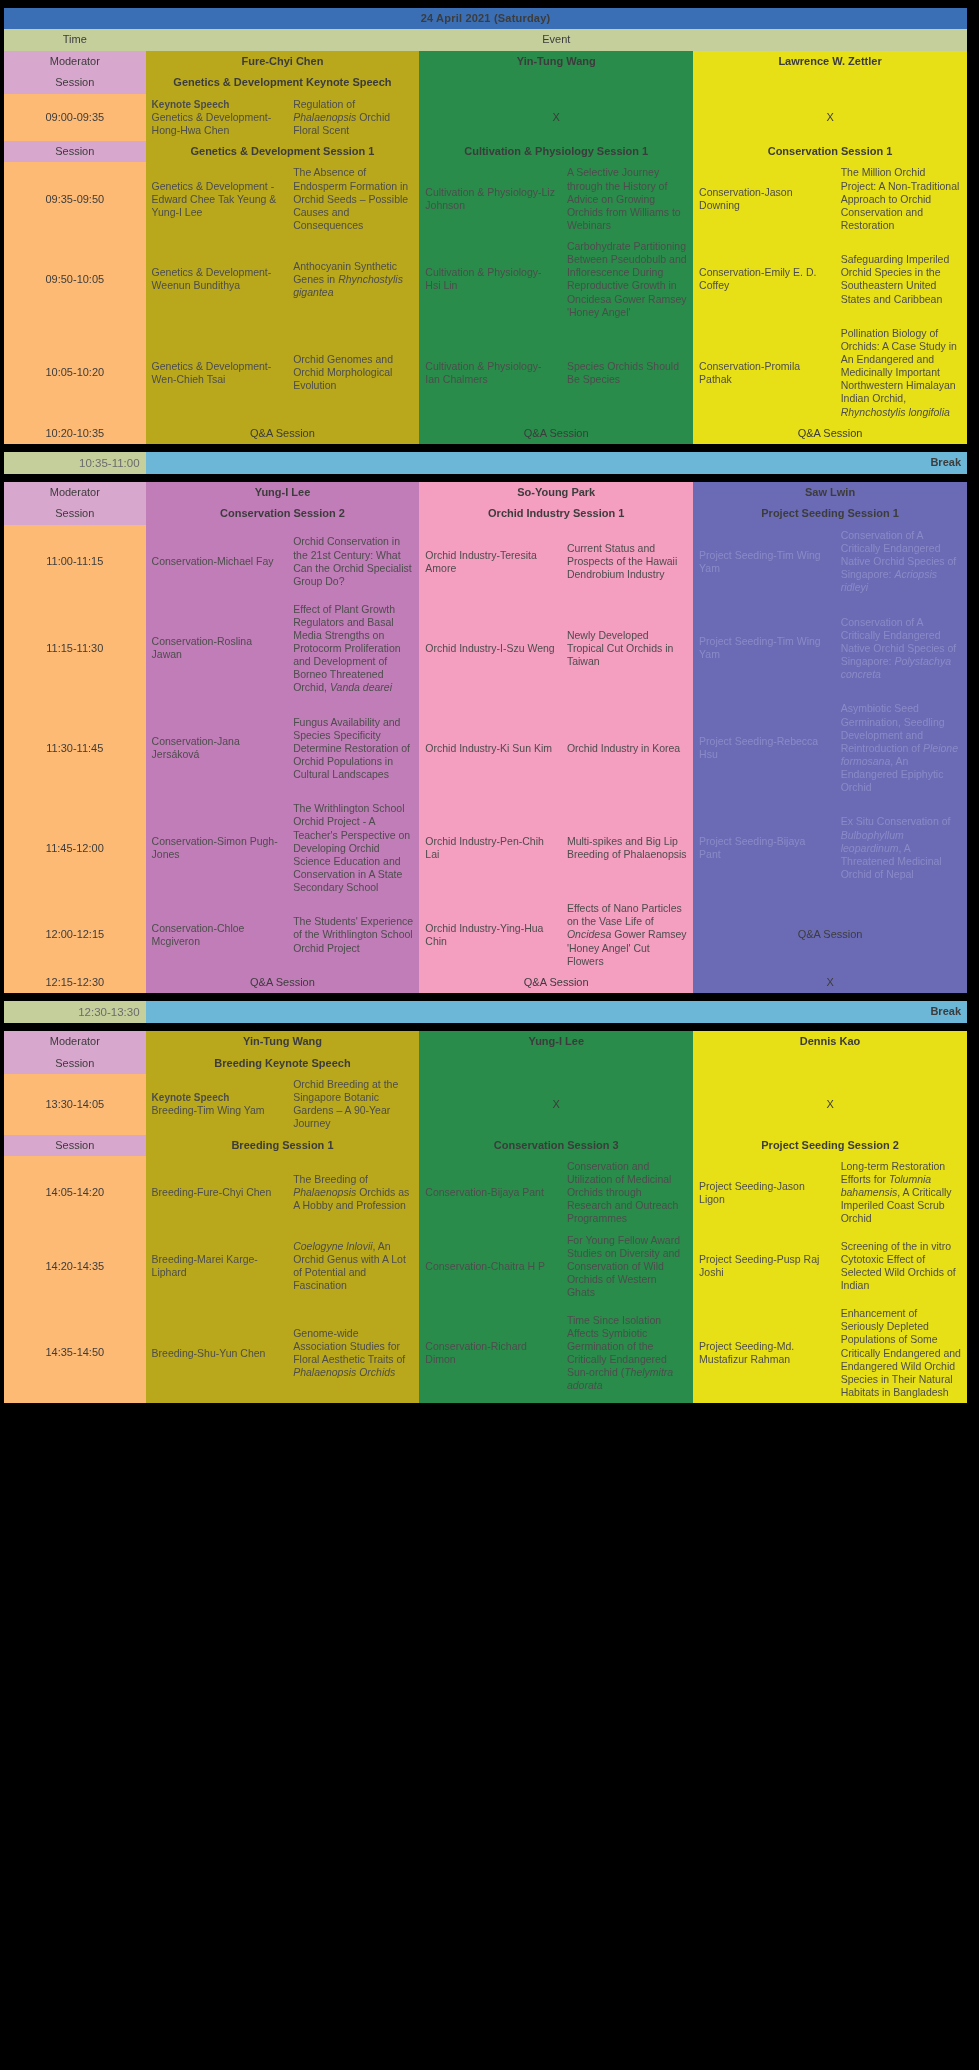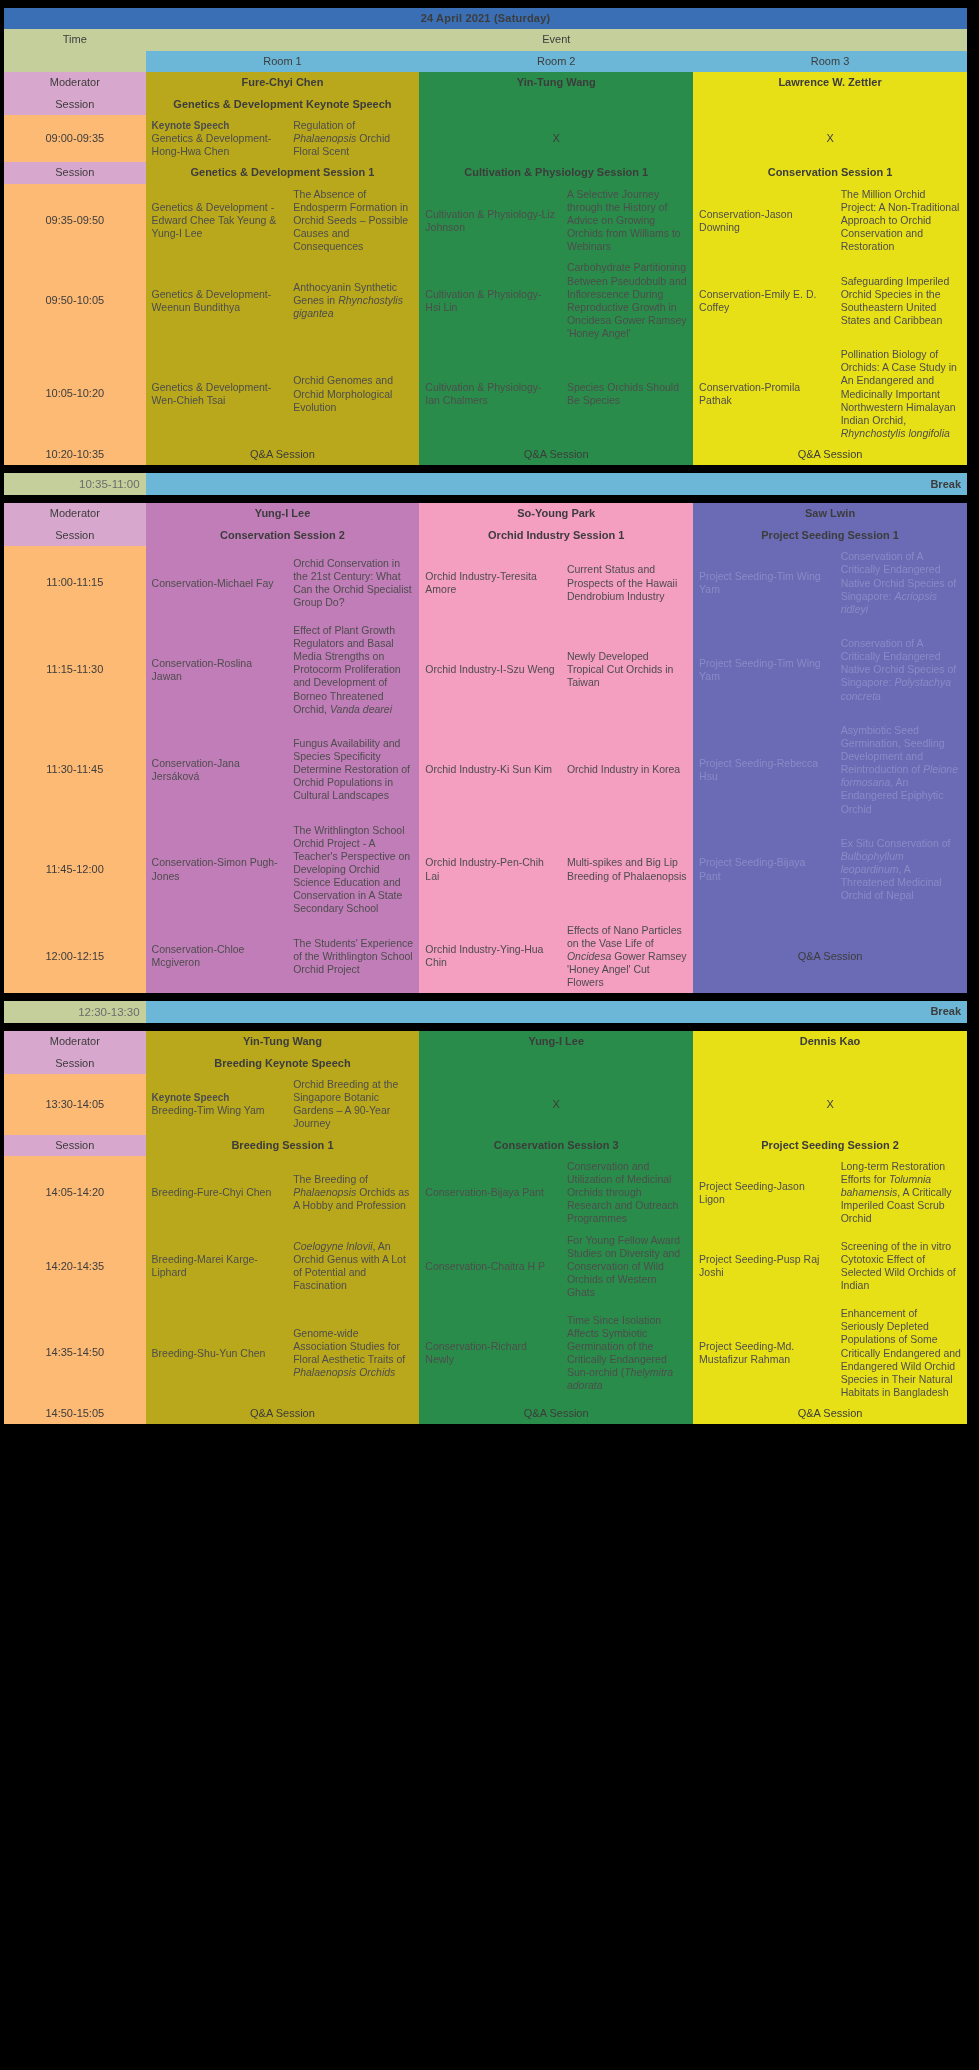--- a/index.html
+++ b/index.html
@@ -160,26 +160,20 @@
   <tbody>
         <tr>
     <td class="daybar" colspan="7">24 April 2021 (Saturday)</td>
   </tr>
 
   <tr>
     <td class="hdr-time">Time</td>
     <td class="hdr-event" colspan="6">Event</td>
   </tr>
 
-  <tr>
-    <td class="hdr-time"></td>
-    <td class="hdr-room" colspan="2">Room 1</td>
-    <td class="hdr-room" colspan="2">Room 2</td>
-    <td class="hdr-room" colspan="2">Room 3</td>
-  </tr>
 
   <tr>
     <td class="lbl-cell">Moderator</td>
     <td class="r1 mod" colspan="2">Fure-Chyi Chen</td>
     <td class="r2 mod" colspan="2">Yin-Tung Wang</td>
     <td class="r3 mod" colspan="2">Lawrence W. Zettler</td>
   </tr>
 
   <tr>
     <td class="lbl-cell">Session</td>
@@ -406,20 +400,26 @@
           </td>
     <td class="r3p tight">
             <div class="spk">Orchid Industry-Ying-Hua Chin</div>
           </td>
     <td class="r3p tight">
             <div class="ttl">Effects of Nano Particles on the Vase Life of <i>Oncidesa</i> Gower Ramsey 'Honey Angel' Cut Flowers</div>
           </td>
     <td class="r4p qa" colspan="2">Q&amp;A Session</td>
   </tr>
 
+  <tr>
+    <td class="time-cell">12:15-12:30</td>
+    <td class="r2p qa" colspan="2">Q&amp;A Session</td>
+    <td class="r3p qa" colspan="2">Q&amp;A Session</td>
+    <td class="r4p qa" colspan="2">X</td>
+  </tr>
 
   <tr class="sep-row">
           <td colspan="7"></td>
         </tr>
 
   <tr class="break-row">
     <td class="break-time">12:30-13:30</td>
     <td colspan="6">Break</td>
   </tr>
 
@@ -507,35 +507,29 @@
 
   <tr>
     <td class="time-cell">14:35-14:50</td>
     <td class="r1 tight">
             <div class="spk">Breeding-Shu-Yun Chen</div>
           </td>
     <td class="r1 tight">
             <div class="ttl">Genome-wide Association Studies for Floral Aesthetic Traits of <i>Phalaenopsis Orchids</i></div>
           </td>
     <td class="r2 tight">
-            <div class="spk">Conservation-Richard Newly</div>
+            <div class="spk">Conservation-Richard Dimon</div>
           </td>
     <td class="r2 tight">
             <div class="ttl">Time Since Isolation Affects Symbiotic Germination of the Critically Endangered Sun-orchid (<i>Thelymitra adorata</i></div>
           </td>
     <td class="r3 tight">
             <div class="spk">Project Seeding-Md. Mustafizur Rahman</div>
           </td>
     <td class="r3 tight">
             <div class="ttl">Enhancement of Seriously Depleted Populations of Some Critically Endangered and Endangered Wild Orchid Species in Their Natural Habitats in Bangladesh</div>
           </td>
   </tr>
 
-  <tr>
-    <td class="time-cell">14:50-15:05</td>
-    <td class="r1 qa" colspan="2">Q&amp;A Session</td>
-    <td class="r2 qa" colspan="2">Q&amp;A Session</td>
-    <td class="r3 qa" colspan="2">Q&amp;A Session</td>
-  </tr>
 
 </tbody>
     </table>
 </div>
 
 </body></html>

